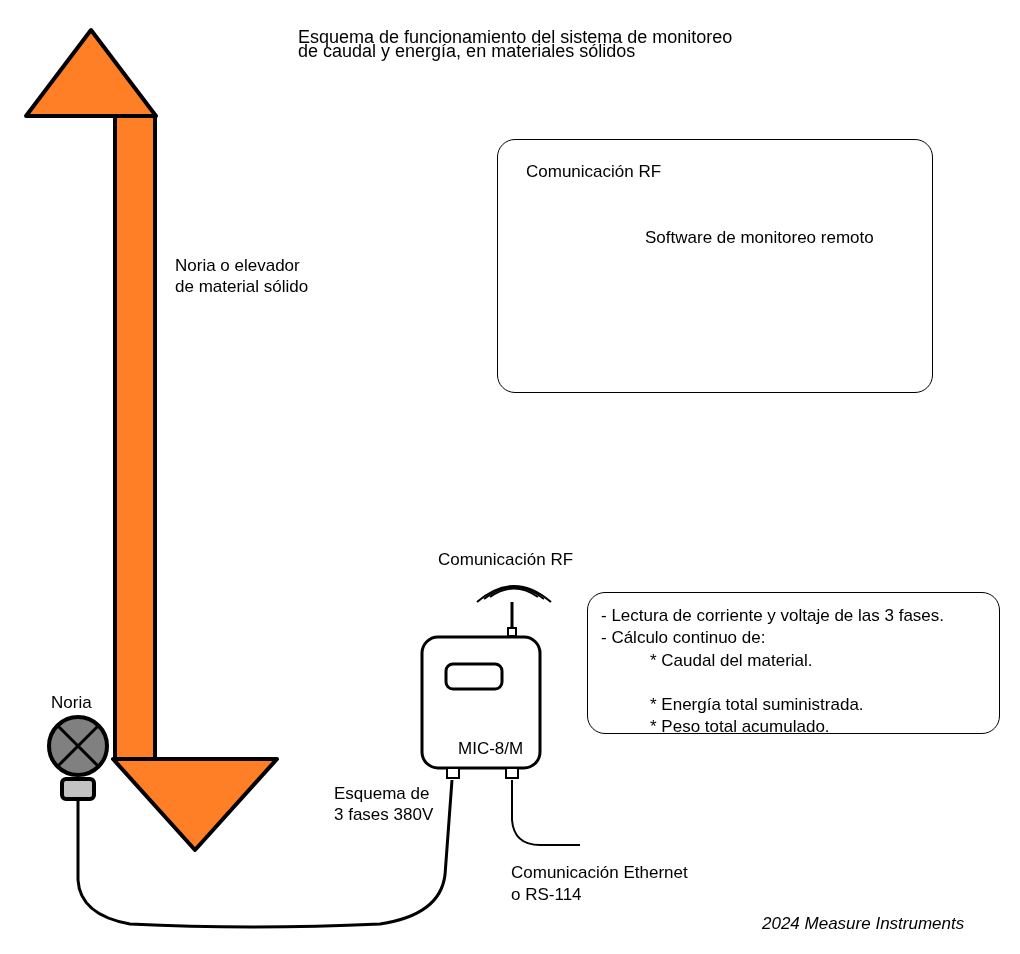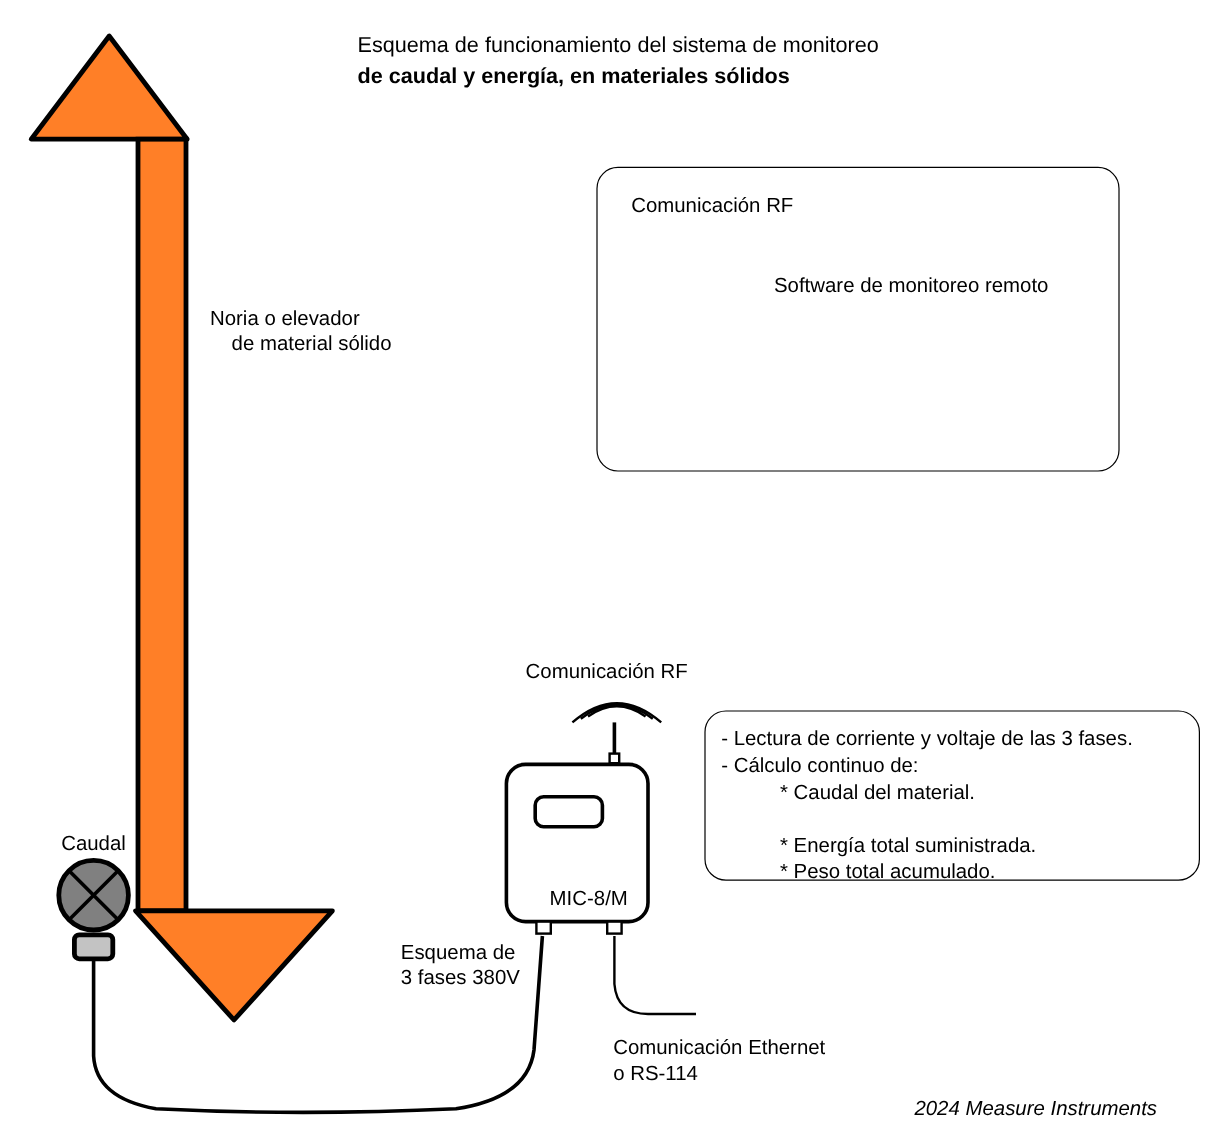--- a/index.html
+++ b/index.html
@@ -60,30 +60,30 @@
   </g>
   <g>
     <rect x="633" y="260" width="130" height="81" rx="16" fill="#fff" stroke="#000" stroke-width="3"></rect>
     <rect x="640" y="267" width="116" height="67" rx="11" fill="#fff" stroke="#000" stroke-width="2.5"></rect>
     <rect x="689" y="345" width="18" height="5" fill="#fff" stroke="#000" stroke-width="2"></rect>
     <rect x="668" y="350" width="64" height="6" fill="#fff" stroke="#000" stroke-width="2.5"></rect>
   </g>
 </svg>
 
 <div class="txt title" style="left:298px; top:26px;">Esquema de funcionamiento del sistema de monitoreo</div>
-<div class="txt title" style="left:298px; top:52px;font-weight:bold;">de caudal y energía, en materiales sólidos</div>
+<div class="txt title" style="left:298px; top:40px;">de caudal y energía, en materiales sólidos</div>
 
 <div class="txt" style="left:175px; top:255px;">Noria o elevador</div>
-<div class="txt" style="left:175px; top:276px;margin-left:18px;">de material sólido</div>
+<div class="txt" style="left:175px; top:276px;">de material sólido</div>
 
 <div class="box" style="left:497px; top:139px; width:434px; height:252px;"></div>
 <div class="txt" style="left:526px; top:161px;">Comunicación RF</div>
 <div class="txt" style="left:645px; top:227px;">Software de monitoreo remoto</div>
 
-<div class="txt" style="left:51px; top:692px;">Caudal</div>
+<div class="txt" style="left:51px; top:692px;">Noria</div>
 
 <div class="txt" style="left:438px; top:549px;">Comunicación RF</div>
 <div class="txt" style="left:458px; top:738px;">MIC-8/M</div>
 
 <div class="txt" style="left:334px; top:783px;">Esquema de</div>
 <div class="txt" style="left:334px; top:804px;">3 fases 380V</div>
 
 <div class="txt" style="left:511px; top:862px;">Comunicación Ethernet</div>
 <div class="txt" style="left:511px; top:884px;">o RS-114</div>
 

